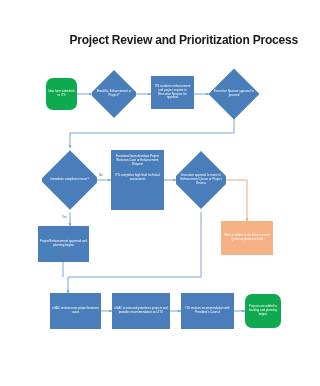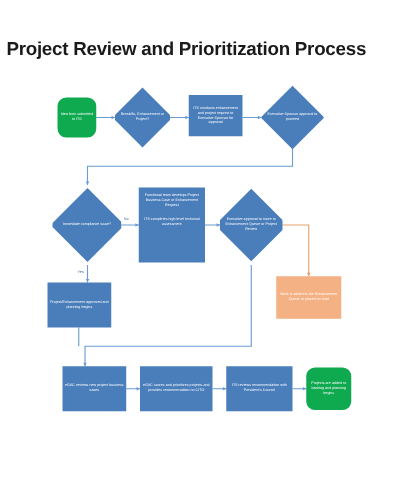--- a/index.html
+++ b/index.html
@@ -23,22 +23,22 @@
     width: 298px;
     height: 386px;
   }
 
   
   #title {
     position: absolute;
     left: 0;
     top: 34px;
     width: 298px;
-    text-align: center;
-    font-size: 15px;
+    text-align: right;
+    font-size: 12px;
     font-weight: bold;
     color: #1a1a1a;
     letter-spacing: -0.2px;
     line-height: 12px;
   }
 
   
   #wires {
     position: absolute;
     left: 0;

